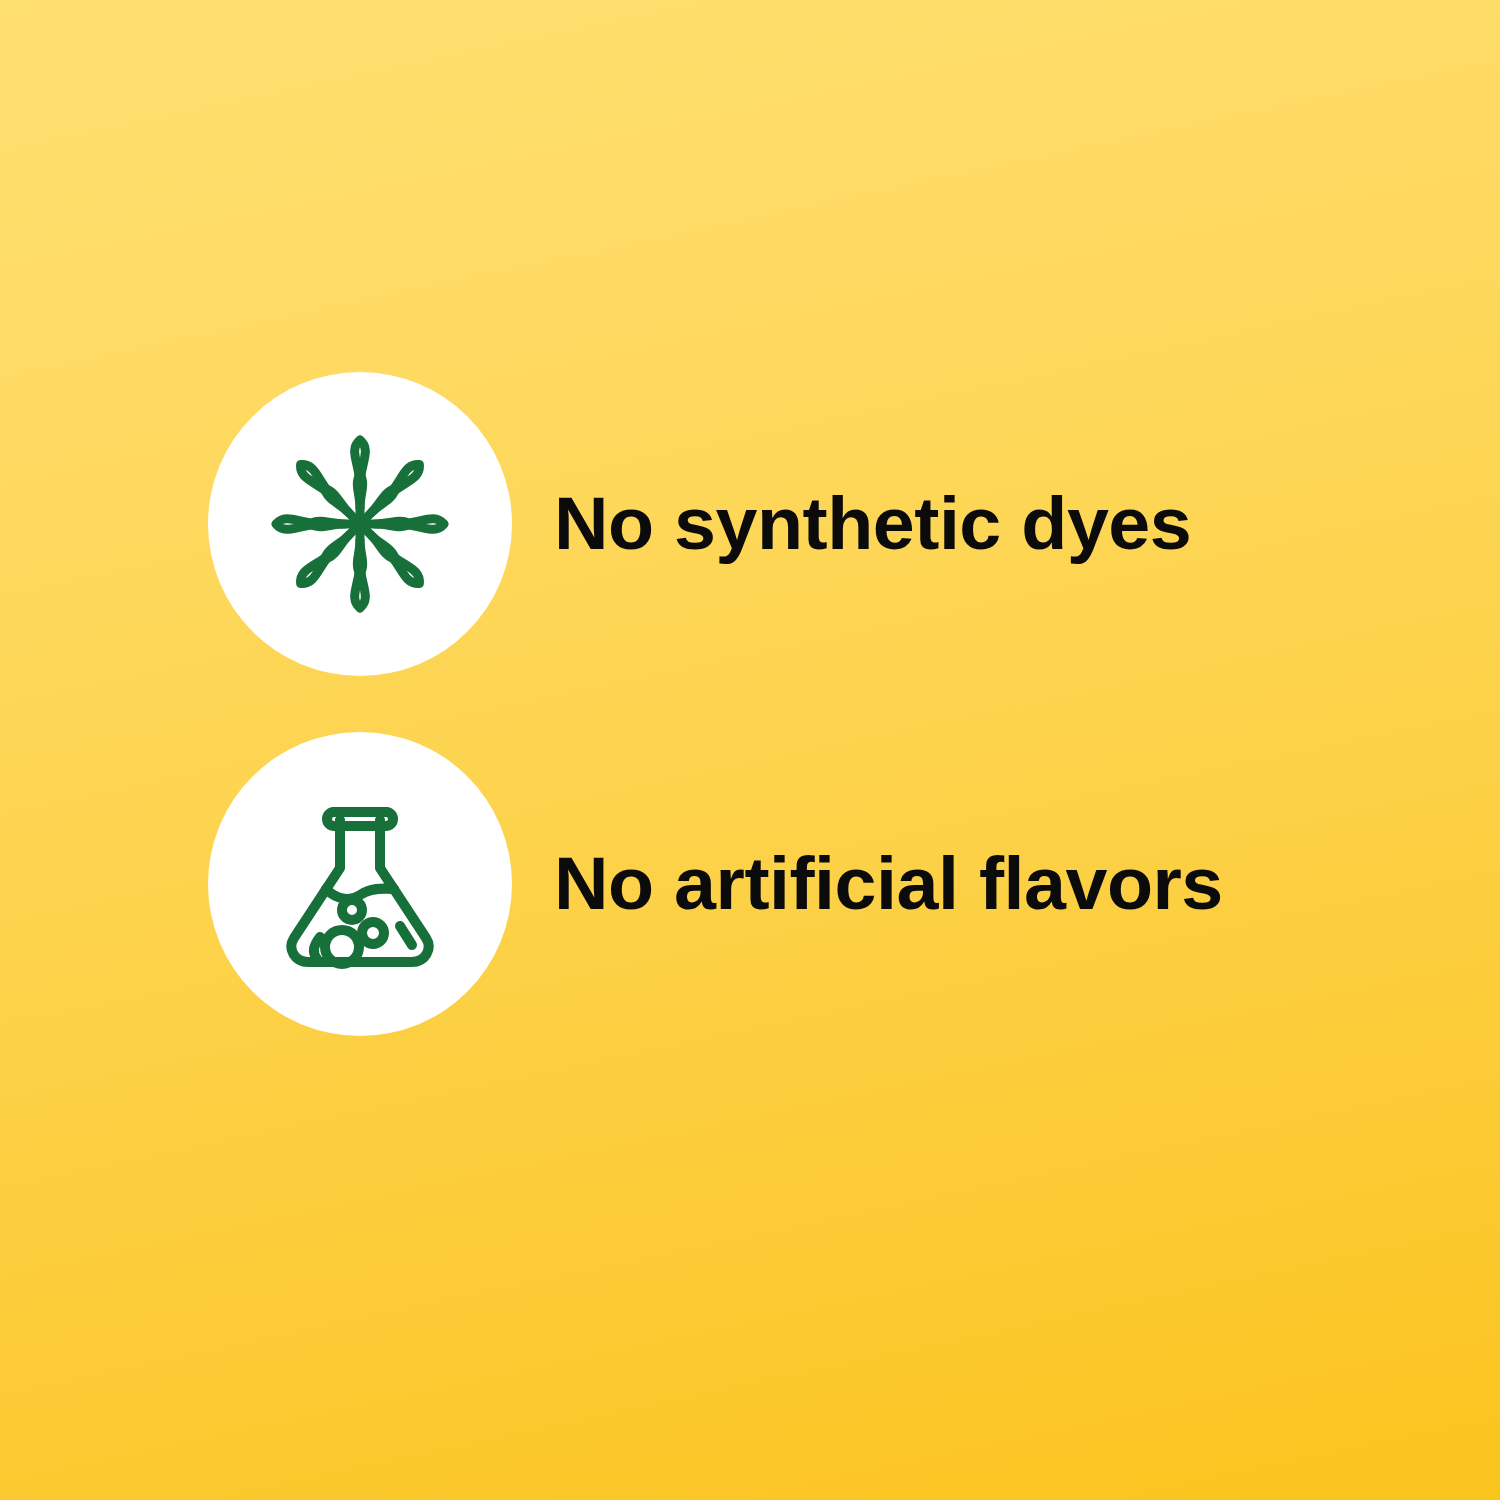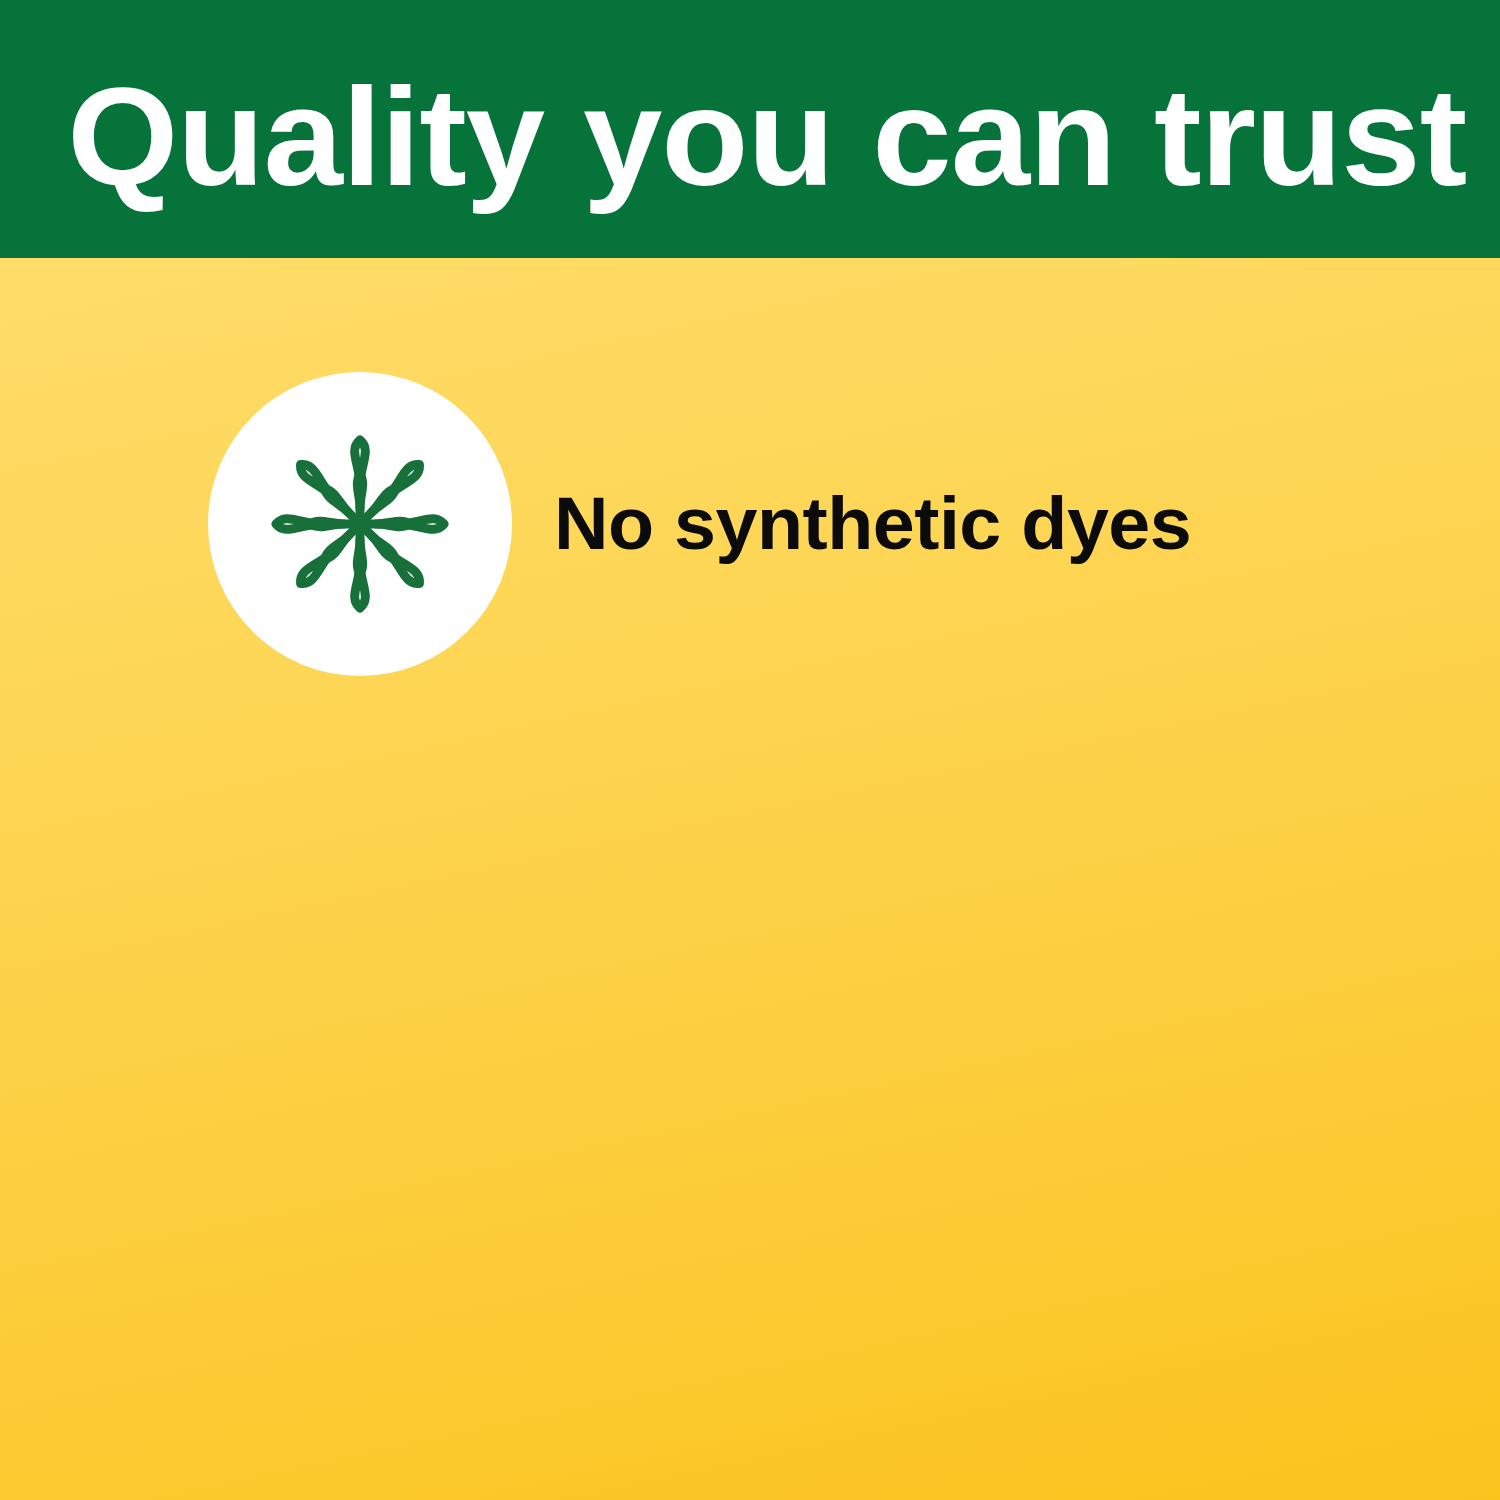--- a/index.html
+++ b/index.html
@@ -95,23 +95,20 @@
     white-space: nowrap;
     transform: scaleX(1.02);
     transform-origin: left center;
   }
 </style>
 </head>
 <body>
 
 <div class="poster">
 
-  <div class="header-bar">
-    <h1 class="header-title">Quality you can trust</h1>
-  </div>
 
   <div class="features">
 
     <div class="feature-row r1">
       <div class="icon-badge">
         <svg viewBox="0 0 200 200" aria-hidden="true">
           <g fill="none" stroke="#17703A" stroke-width="9" stroke-linecap="round" stroke-linejoin="round">
 
             <g transform="rotate(0 100 100)">
               <path d="M100 98 L100 62 C100 40 88 26 100 16 C112 26 100 40 100 62"></path>
@@ -144,16 +141,39 @@
             <g transform="rotate(315 100 100)">
               <path d="M100 98 L100 62 C100 40 88 26 100 16 C112 26 100 40 100 62"></path>
               <path d="M100 84 C100 70 94 60 100 50 C106 60 100 70 100 84"></path>
             </g>
           </g>
         </svg>
       </div>
       <div class="feature-label">No synthetic dyes</div>
     </div>
 
+    <div class="feature-row r2">
+      <div class="icon-badge">
+        <svg viewBox="0 0 200 200" aria-hidden="true">
+          <g fill="none" stroke="#17703A" stroke-width="10" stroke-linecap="round" stroke-linejoin="round">
+
+            <path d="M80 36 L80 84 L34 154 C27 165 35 178 48 178 L152 178 C165 178 173 165 166 154 L120 84 L120 36"></path>
+
+            <path d="M74 28 L126 28"></path>
+            <path d="M74 28 C70 28 67 31 67 35 C67 39 70 42 74 42 L126 42 C130 42 133 39 133 35 C133 31 130 28 126 28"></path>
+
+            <path d="M66 105 C78 117 92 117 100 111 C110 104 122 104 134 105"></path>
+
+            <circle cx="92" cy="126" r="10"></circle>
+            <circle cx="113" cy="149" r="11"></circle>
+            <circle cx="82" cy="163" r="17"></circle>
+
+            <path d="M60 153 C53 162 52 168 57 175"></path>
+            <path d="M140 142 L152 161"></path>
+          </g>
+        </svg>
+      </div>
+      <div class="feature-label">No artificial flavors</div>
+    </div>
 
 
   </div>
 </div>
 
 </body></html>

